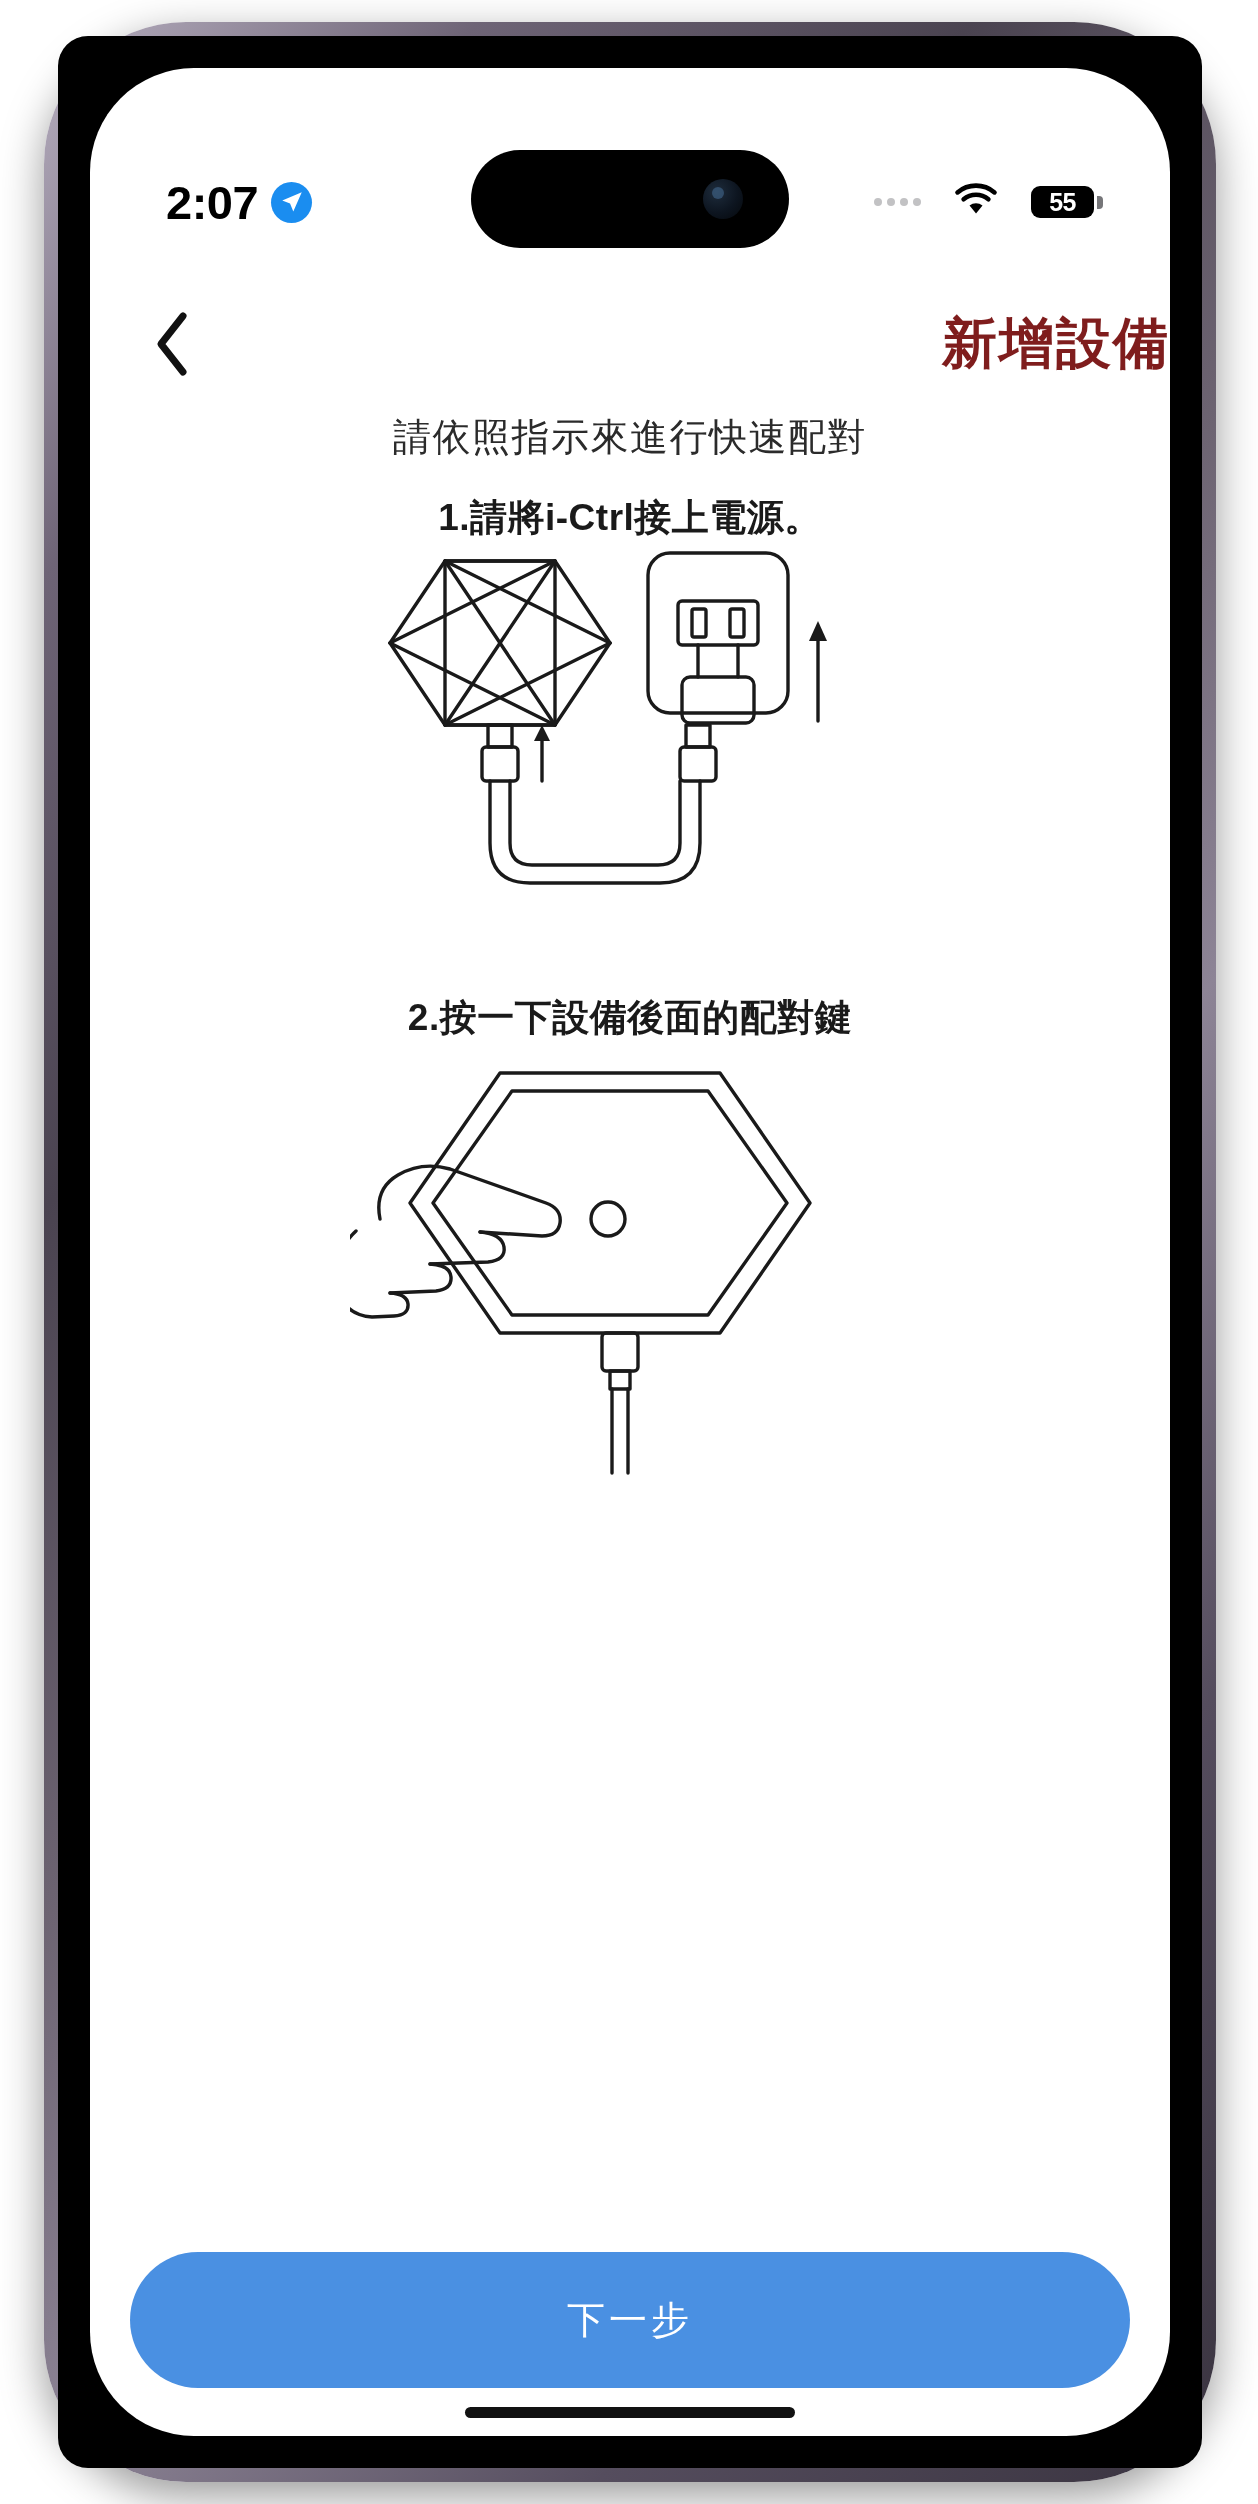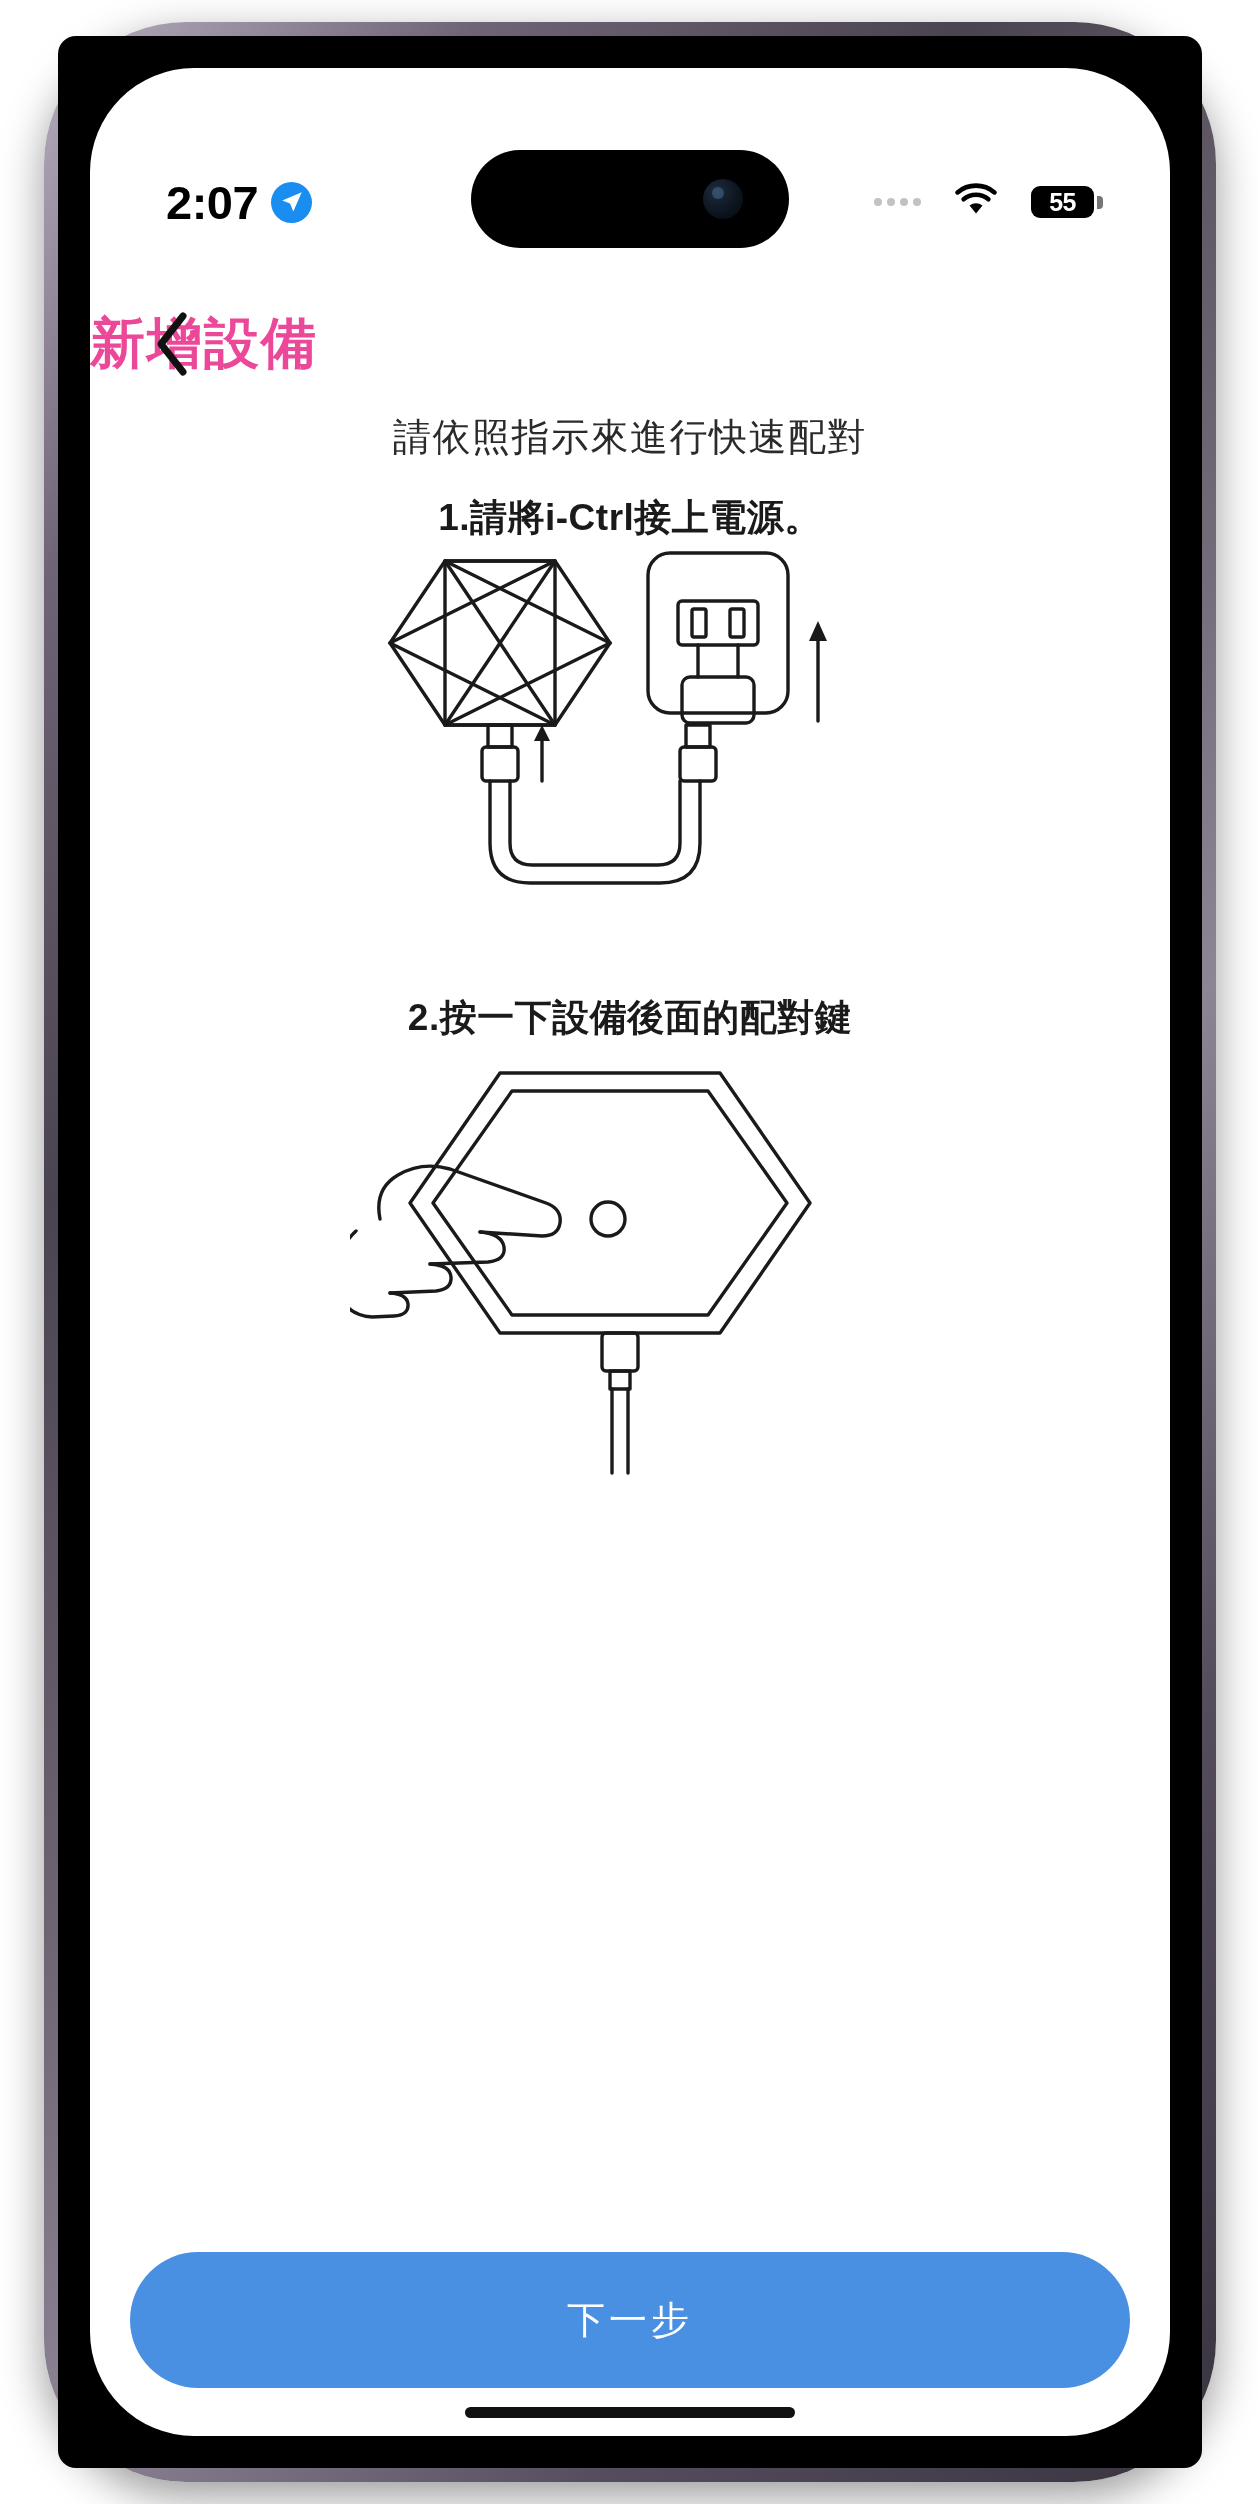--- a/index.html
+++ b/index.html
@@ -16,21 +16,21 @@
     position:absolute;
     left:44px; top:22px;
     width:1172px; height:2460px;
     border-radius:142px;
     background:linear-gradient(128deg,#b9b1c2 0%,#6e6476 14%,#4a4350 30%,#6d6472 48%,#8d8496 62%,#554d5e 80%,#39333f 100%);
     box-shadow:0 14px 44px rgba(0,0,0,0.40);
   }
   #phone-bezel {
     position:absolute;
     left:14px; top:14px; right:14px; bottom:14px;
-    border-radius:18px;
+    border-radius:30px;
     background:#000000;
   }
   #phone-screen {
     position:absolute;
     left:32px; top:32px; right:32px; bottom:32px;
     border-radius:104px;
     background:#ffffff;
     overflow:hidden;
   }
 
@@ -107,22 +107,22 @@
     z-index:15;
   }
   #back-button {
     position:absolute; left:46px; top:50%;
     transform:translateY(-50%);
     width:74px; height:74px;
     display:flex; align-items:center; justify-content:center;
     cursor:pointer;
   }
   #page-title {
-    width:100%; text-align:left;
-    font-size:55px; font-weight:700; color:#ec4899;
+    width:100%; text-align:right;
+    font-size:55px; font-weight:700; color:#7f1d1d;
     letter-spacing:2px;
   }
 
   
   #content {
     position:absolute;
     left:0; right:0; top:330px; bottom:0;
     padding:0 48px;
   }
   #subtitle {

